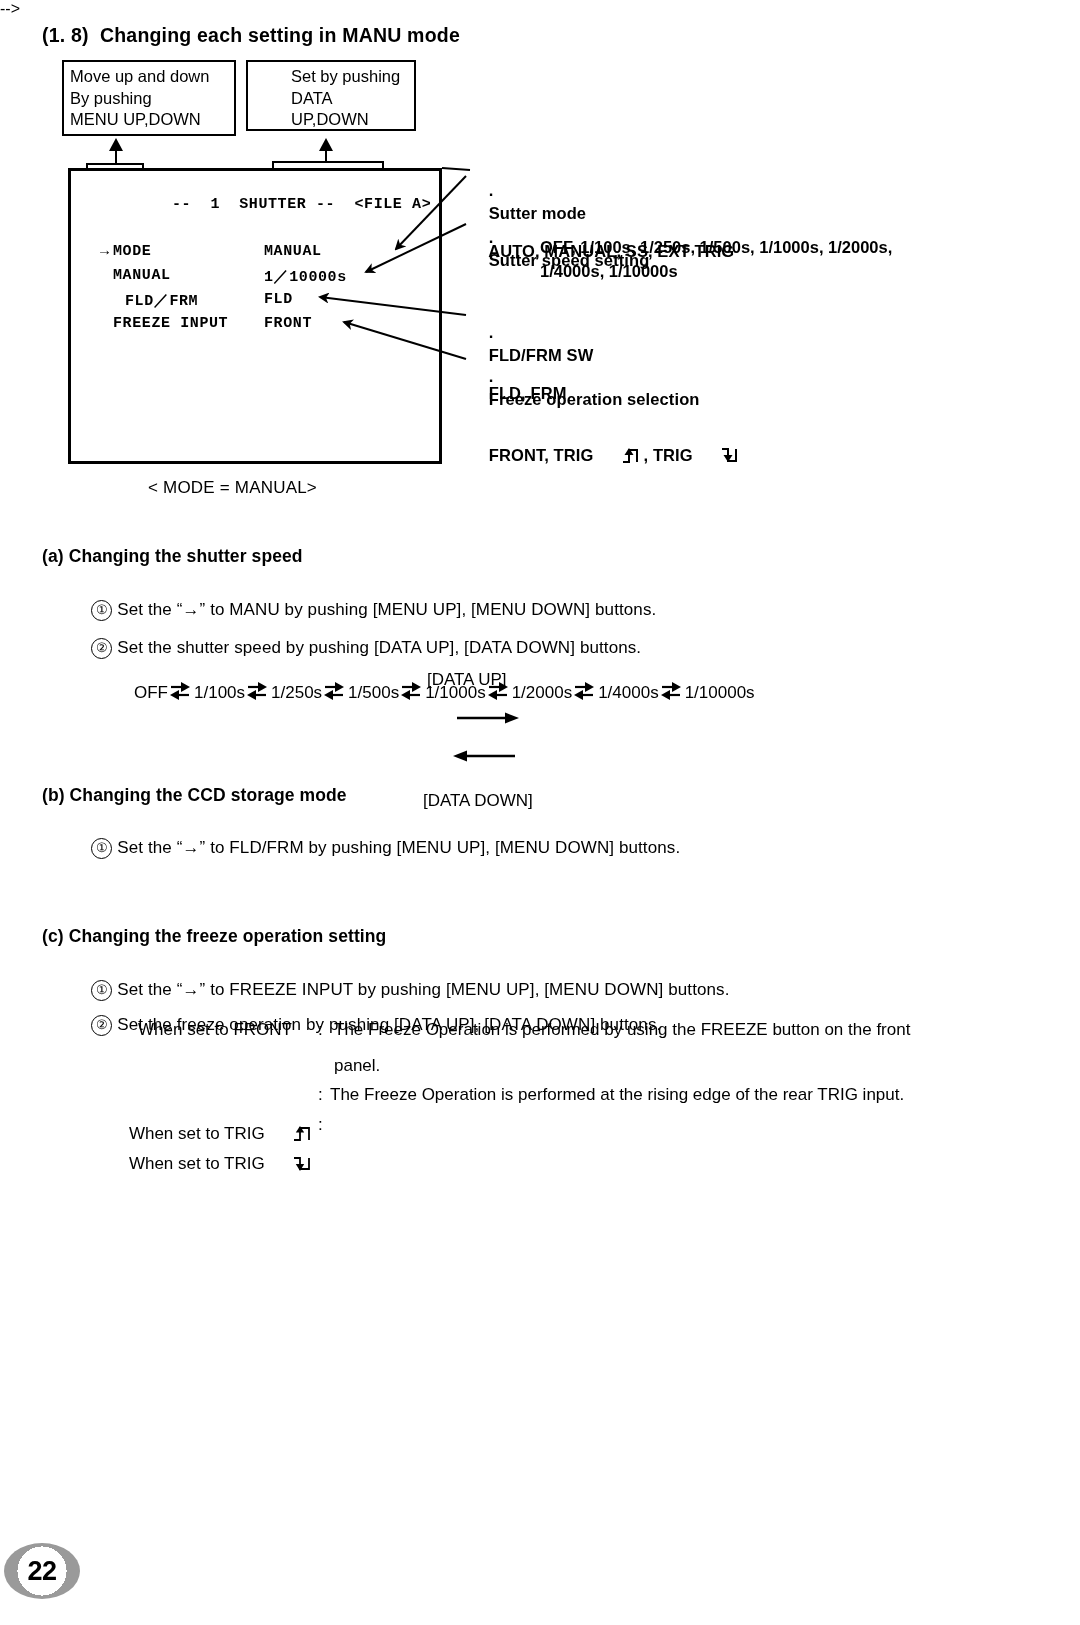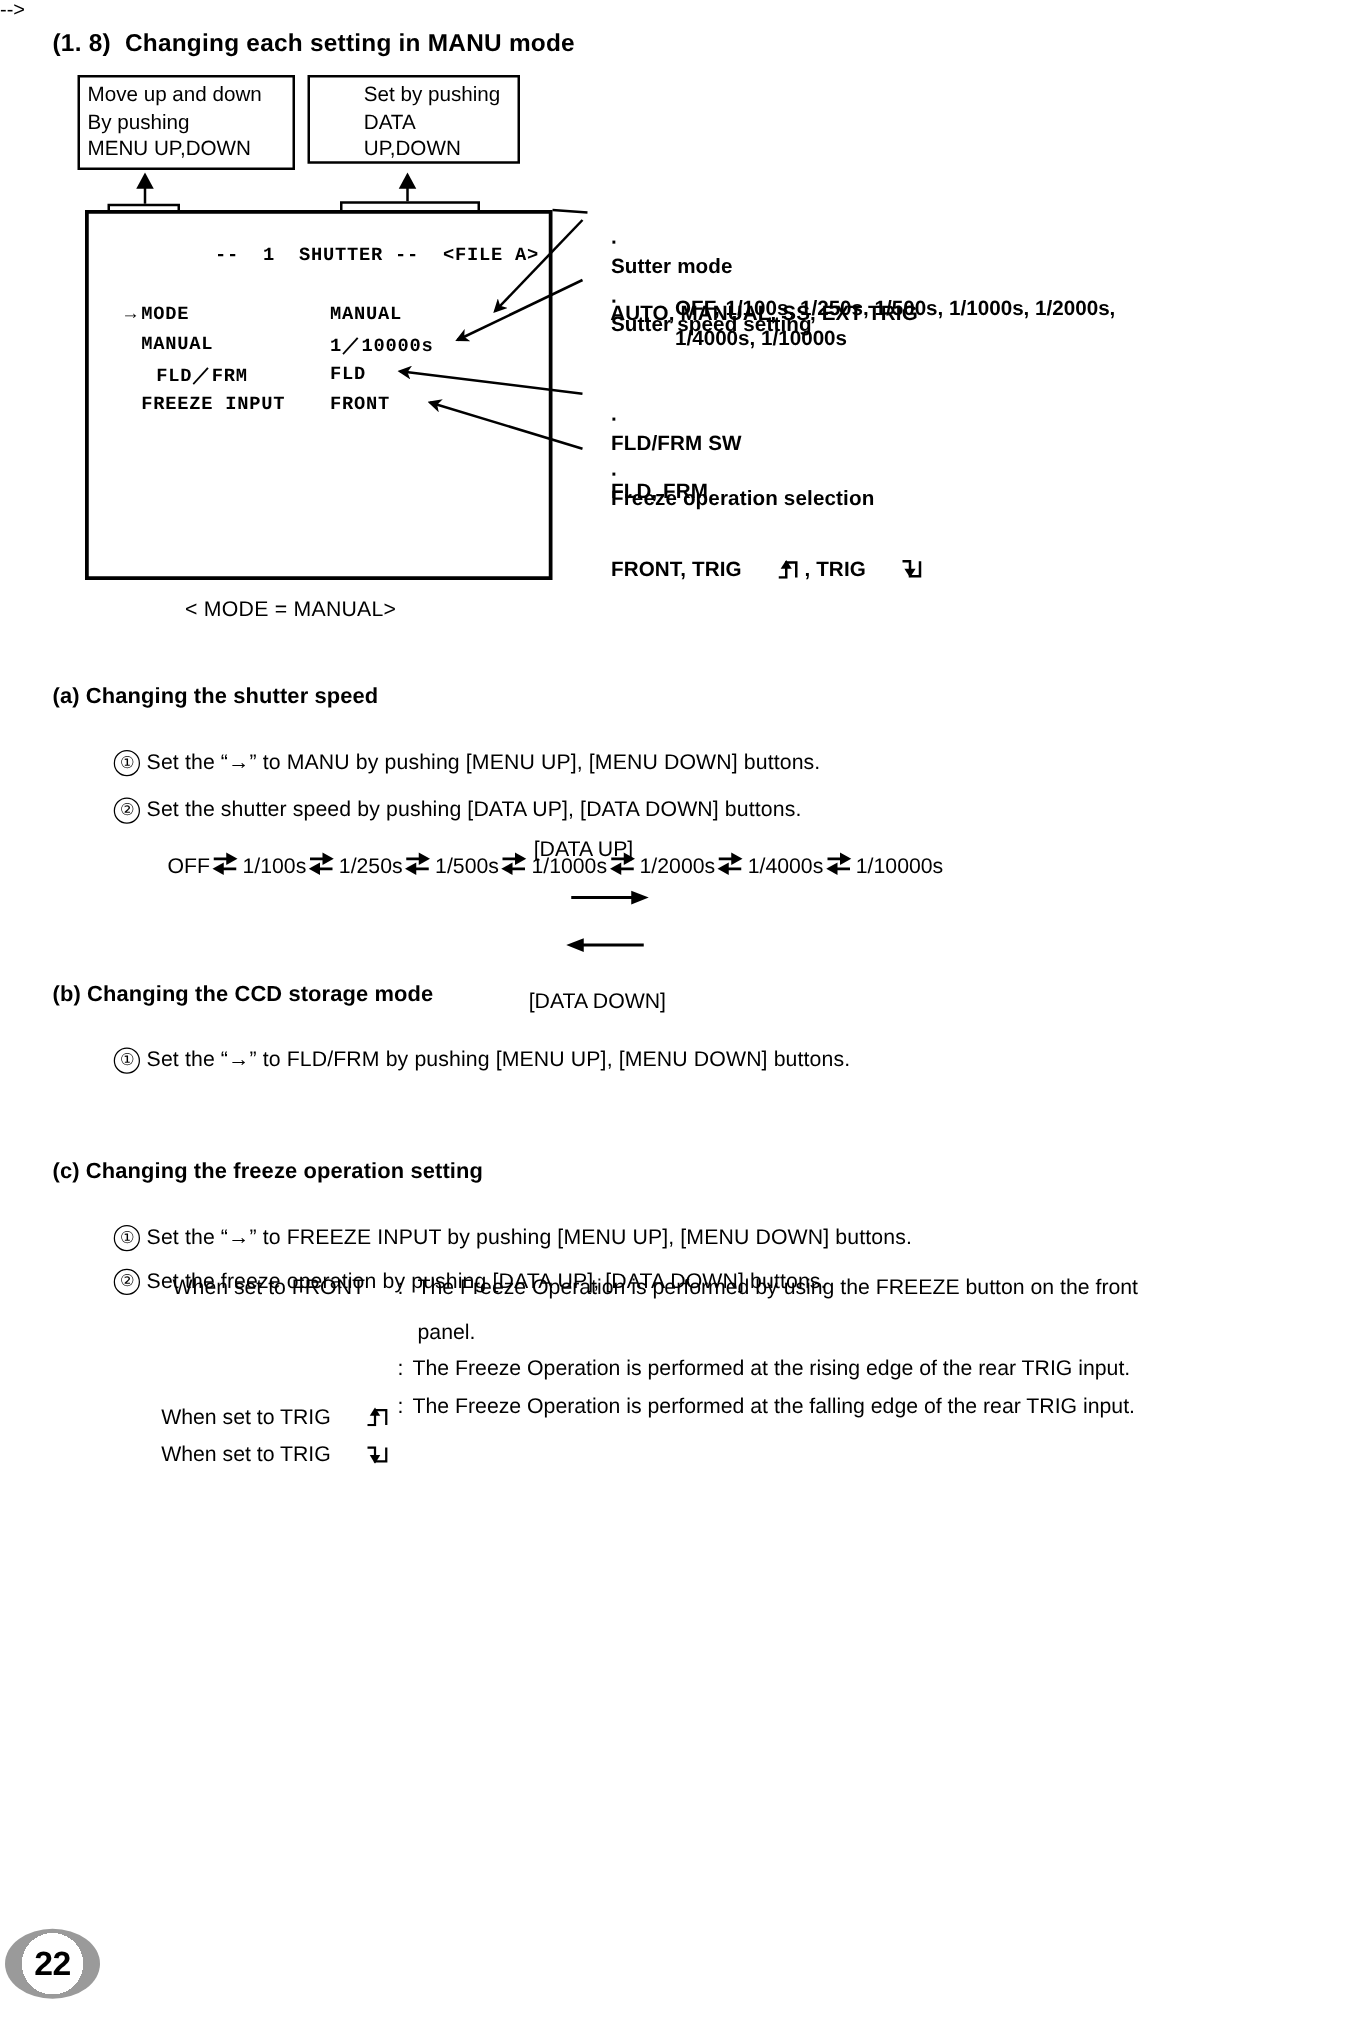--- a/index.html
+++ b/index.html
@@ -421,21 +421,20 @@
 
   
   <div class="when-label" style="left:110px; top:1115px;">
     <span>When set to TRIG</span><span class="trig-glyph">
       <svg width="24" height="16" viewBox="0 0 24 16">
         <path d="M1,3 L7,3 L7,14 L16,14 L16,3" stroke="#000" stroke-width="1.8" fill="none"></path>
         <path d="M7,16 L2.8,9 L11.2,9 z" fill="#000"></path>
       </svg></span>
   </div>
   <div class="when-colon" style="left:318px; top:1115px;">:</div>
-  <div class="when-desc" style="left:330px; top:1115px;">The Freeze Operation is performed at the falling edge of the rear TRIG input.</div>
 
   
   <div id="page-badge">
     <div class="ring"></div>
     <div class="num">22</div>
   </div>
 
 </div>
 
 </body></html>

